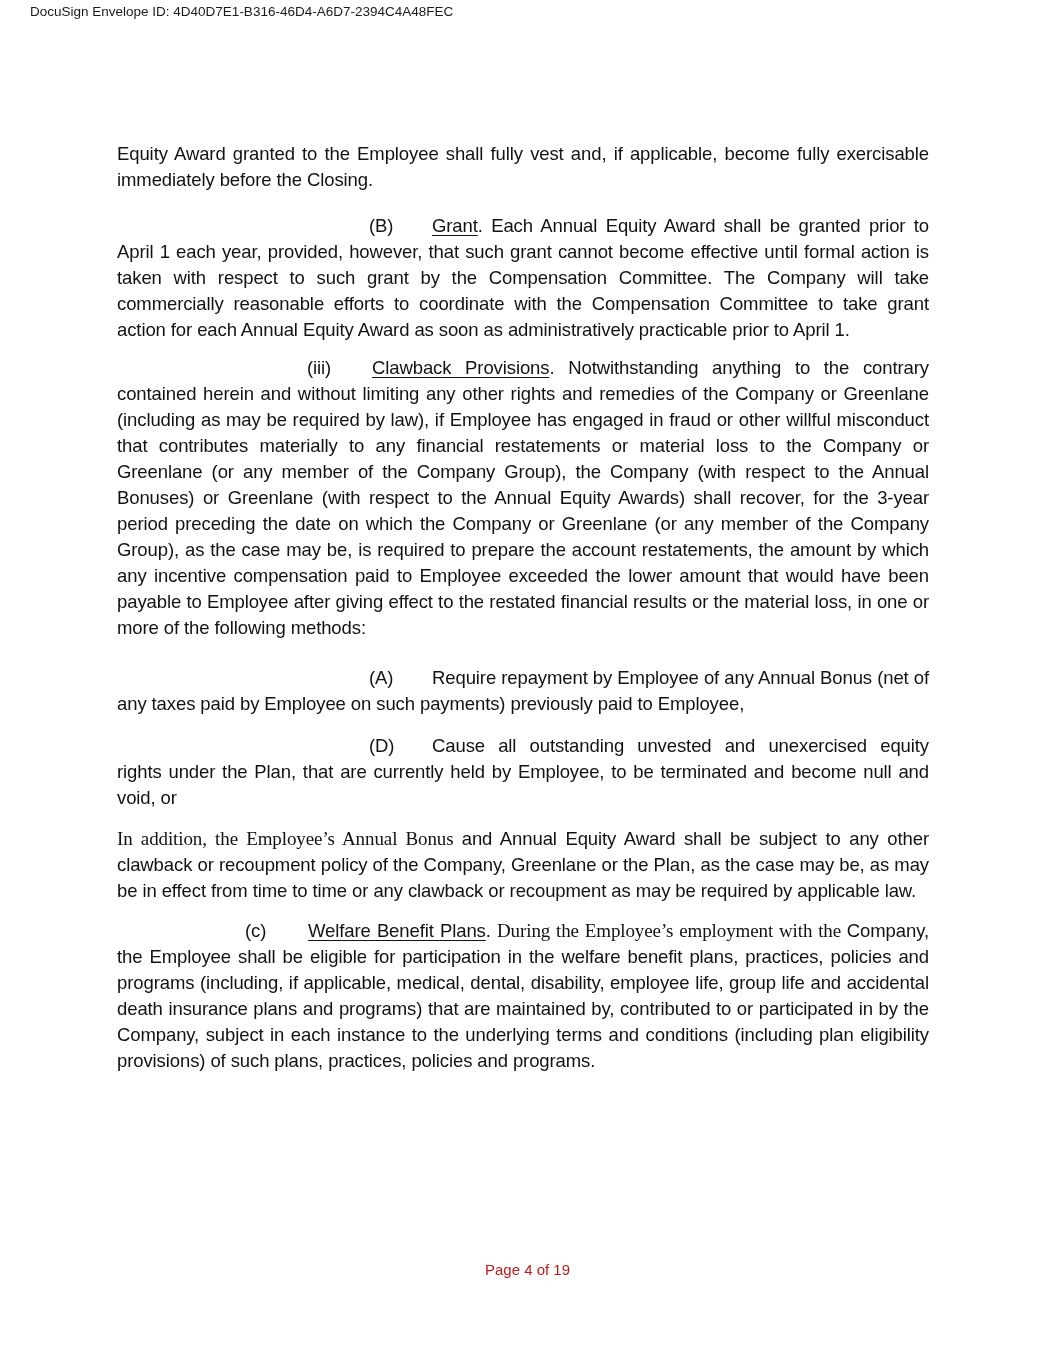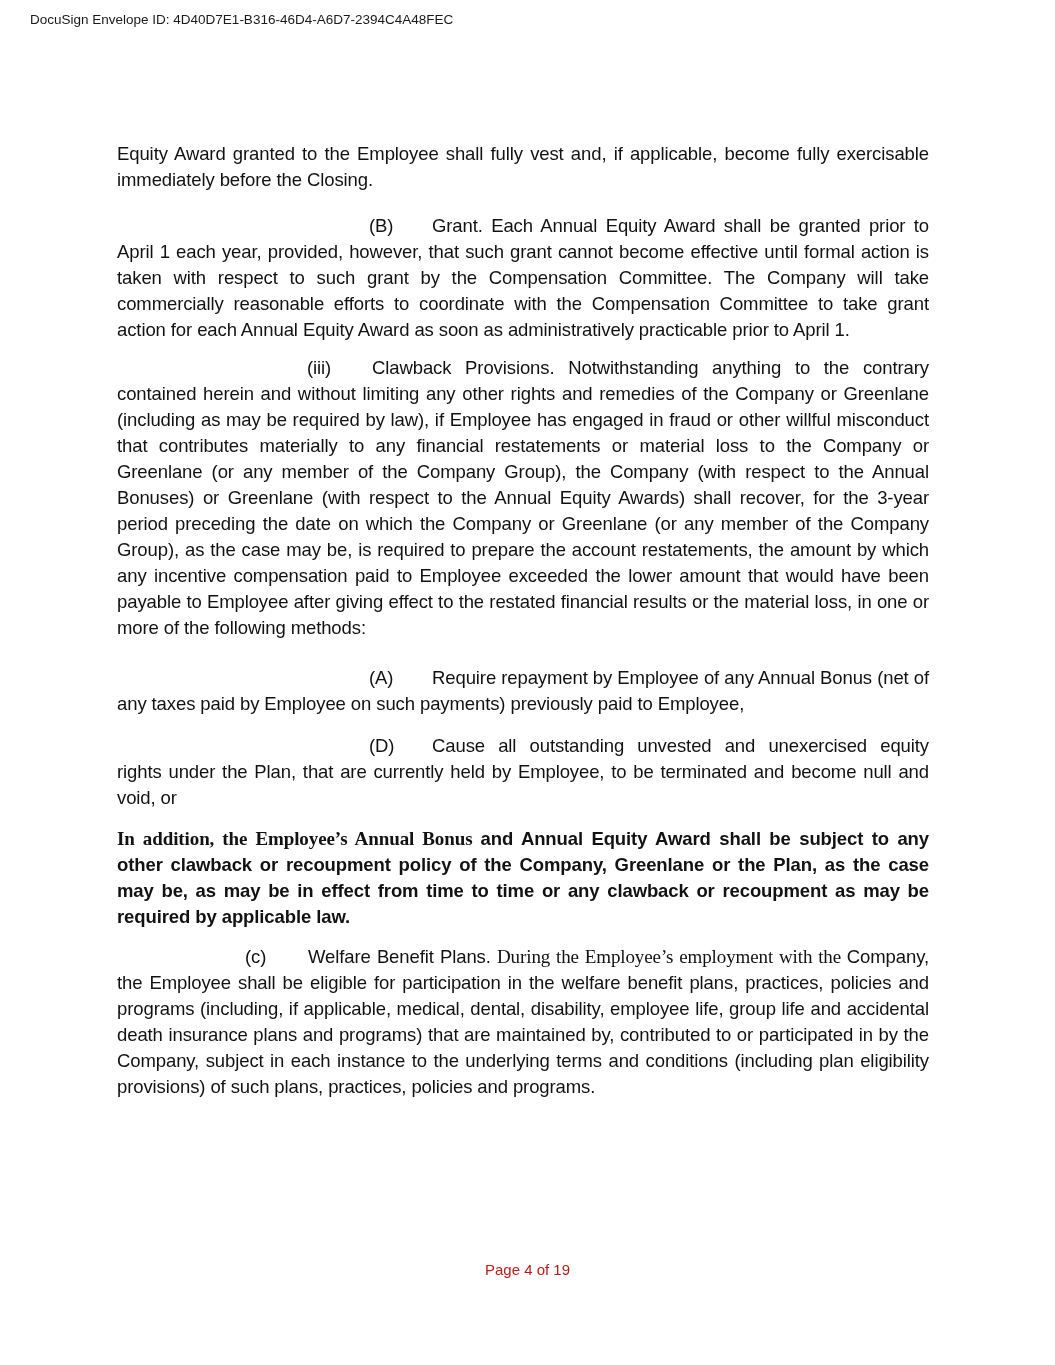--- a/index.html
+++ b/index.html
@@ -8,21 +8,21 @@
     width: 1055px;
     height: 1365px;
     background: #ffffff;
     color: #121212;
     font-family: "Liberation Sans", sans-serif;
     overflow: hidden;
   }
   .envelope-header {
     position: absolute;
     left: 30px;
-    top: 12px;
+    top: 4px;
     font-size: 13.5px;
     letter-spacing: 0;
     color: #1a1a1a;
     white-space: nowrap;
   }
   .doc {
     position: absolute;
     left: 117px;
     top: 141px;
     width: 812px;
@@ -40,24 +40,24 @@
 
   
   .lbl { display: inline-block; text-indent: 0; }
   .lbl-63 { width: 63px; }
   .lbl-65 { width: 65px; }
 
   .sp-before-b   { margin-top: 20px !important; }
   .sp-before-iii { margin-top: 12px !important; }
   .sp-before-a   { margin-top: 24px !important; }
   .sp-item       { margin-top: 16px !important; }
-  .sp-before-add { margin-top: 15px !important; font-weight: bold; }
+  .sp-before-add { margin-top: 15px !important; }
   .sp-before-c   { margin-top: 14px !important; }
 
-  .u { text-underline-offset: 3px; }
+  .u { text-decoration: underline; text-underline-offset: 3px; }
   .serif { font-family: "Liberation Serif", serif; font-size: 19px; }
 
   .page-footer {
     position: absolute;
     left: 0;
     top: 1261px;
     width: 1055px;
     text-align: center;
     font-size: 15px;
     color: #b91c1c;

